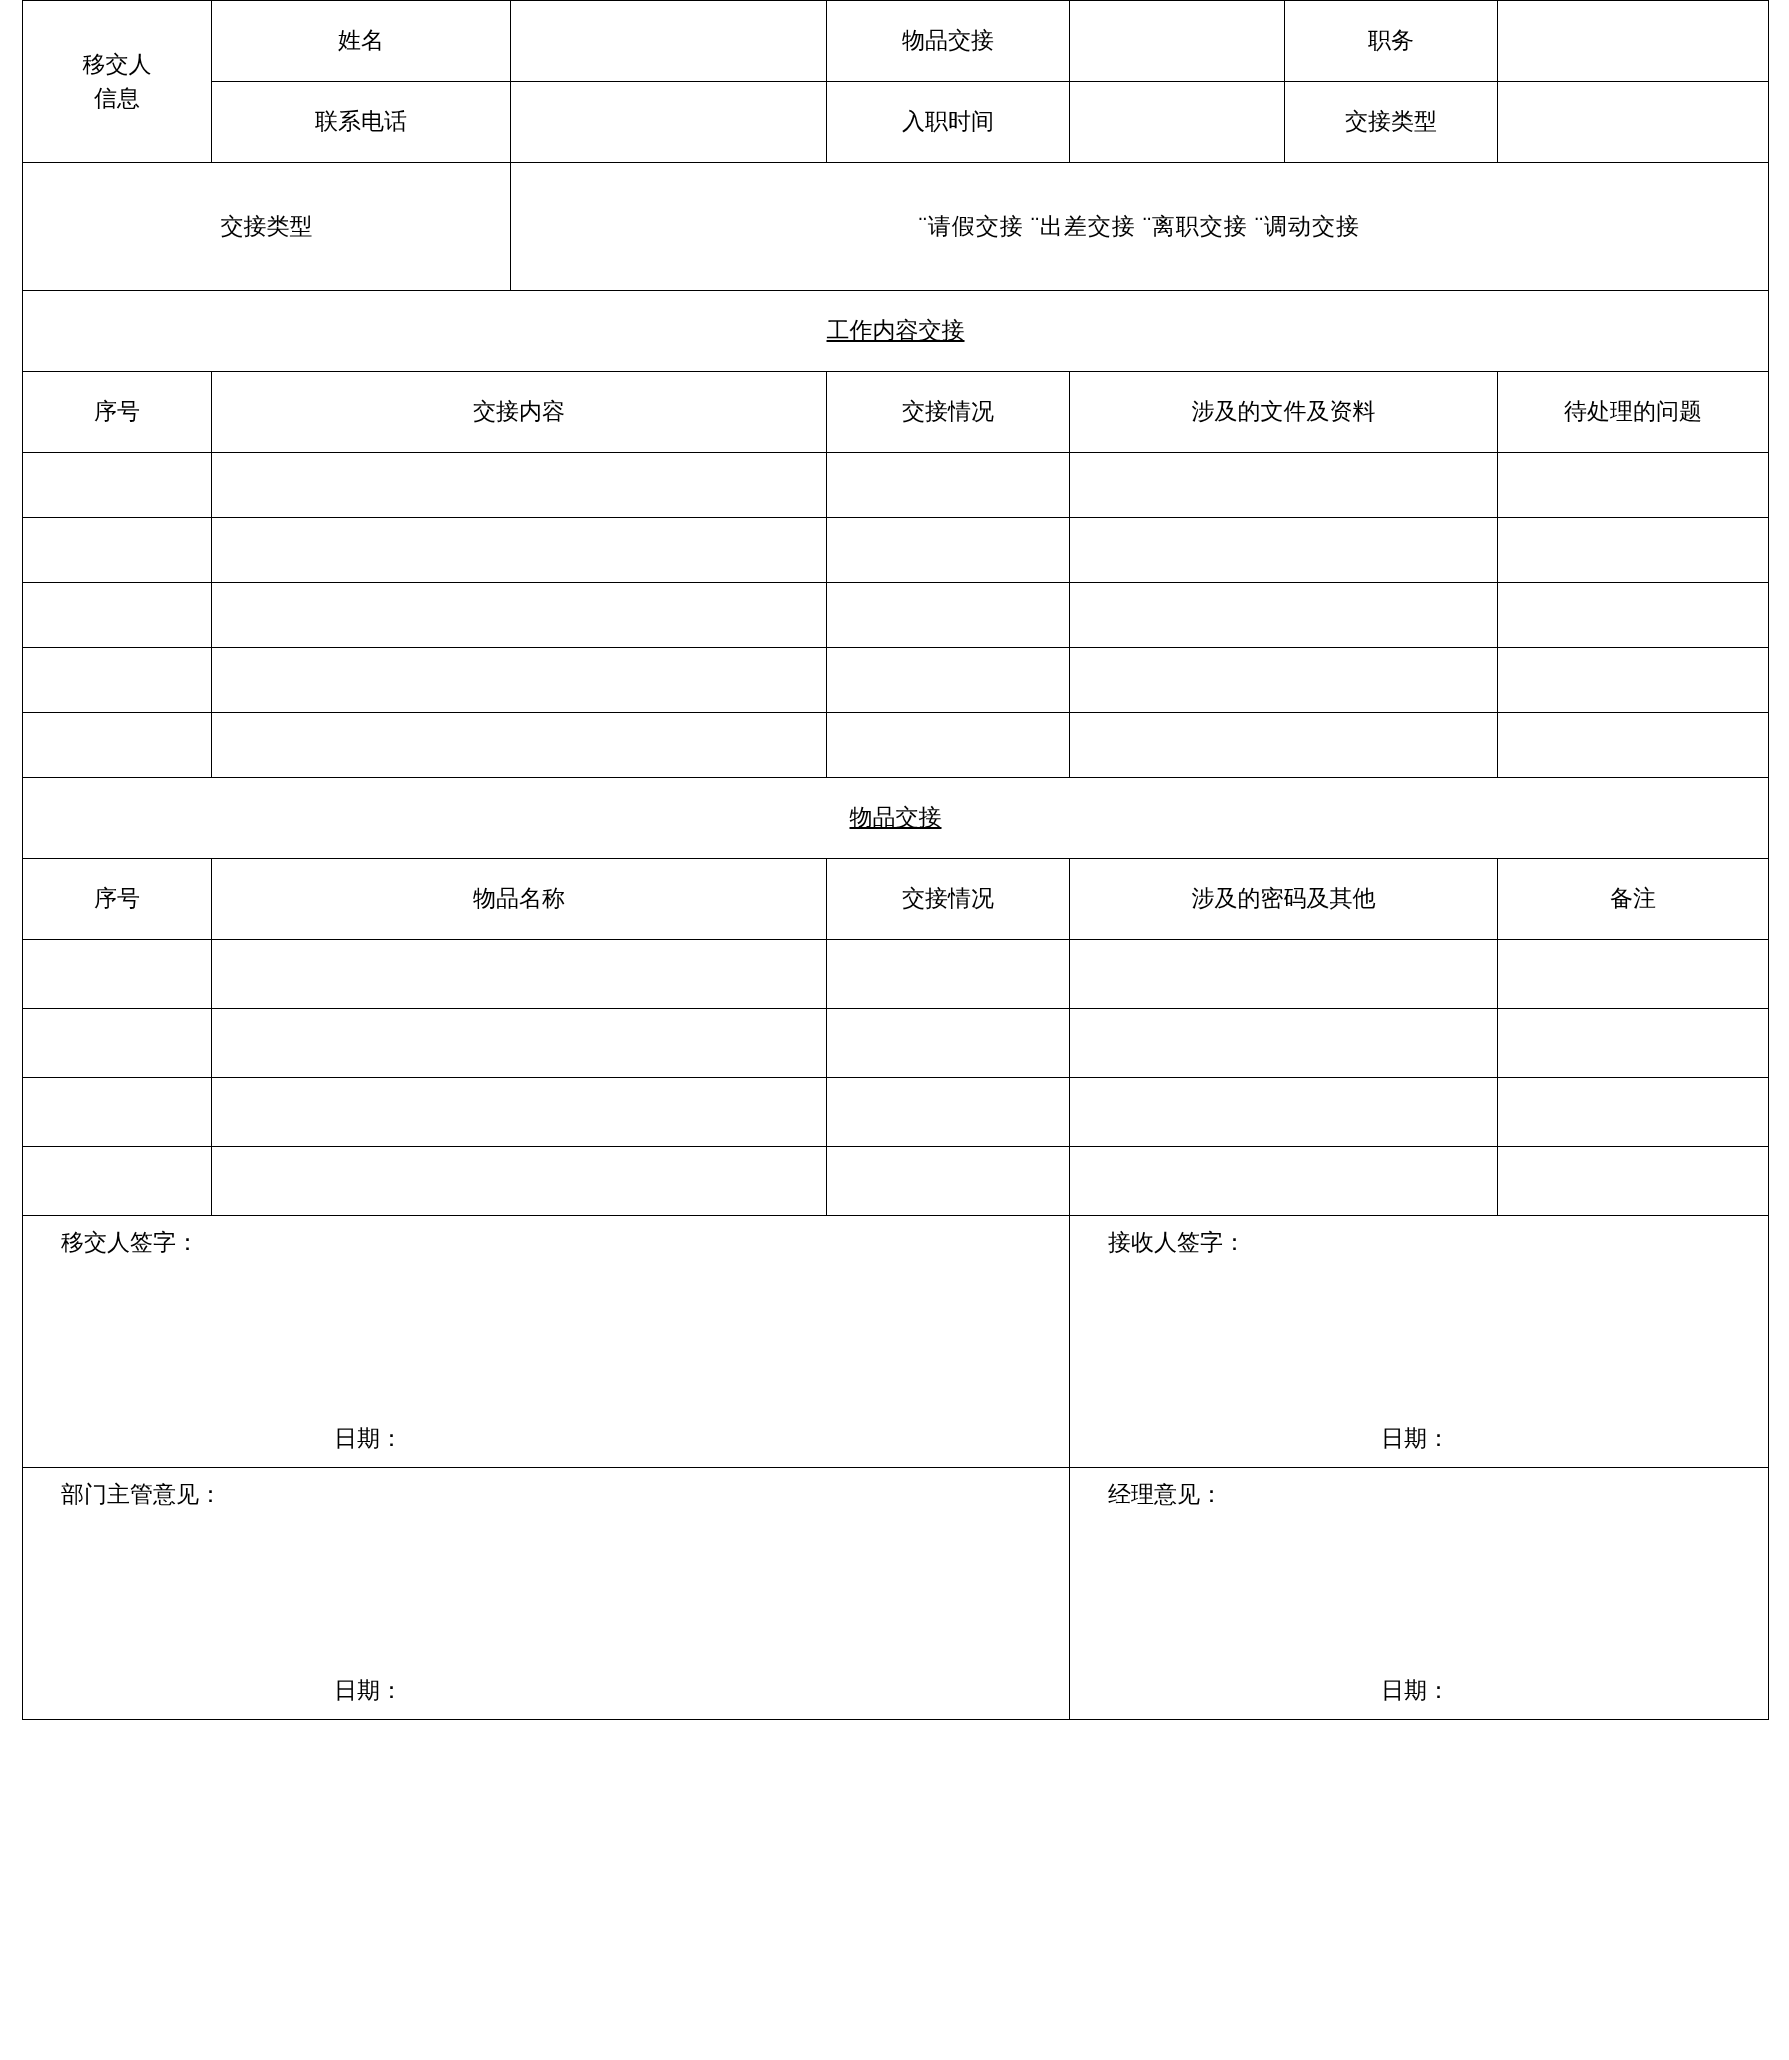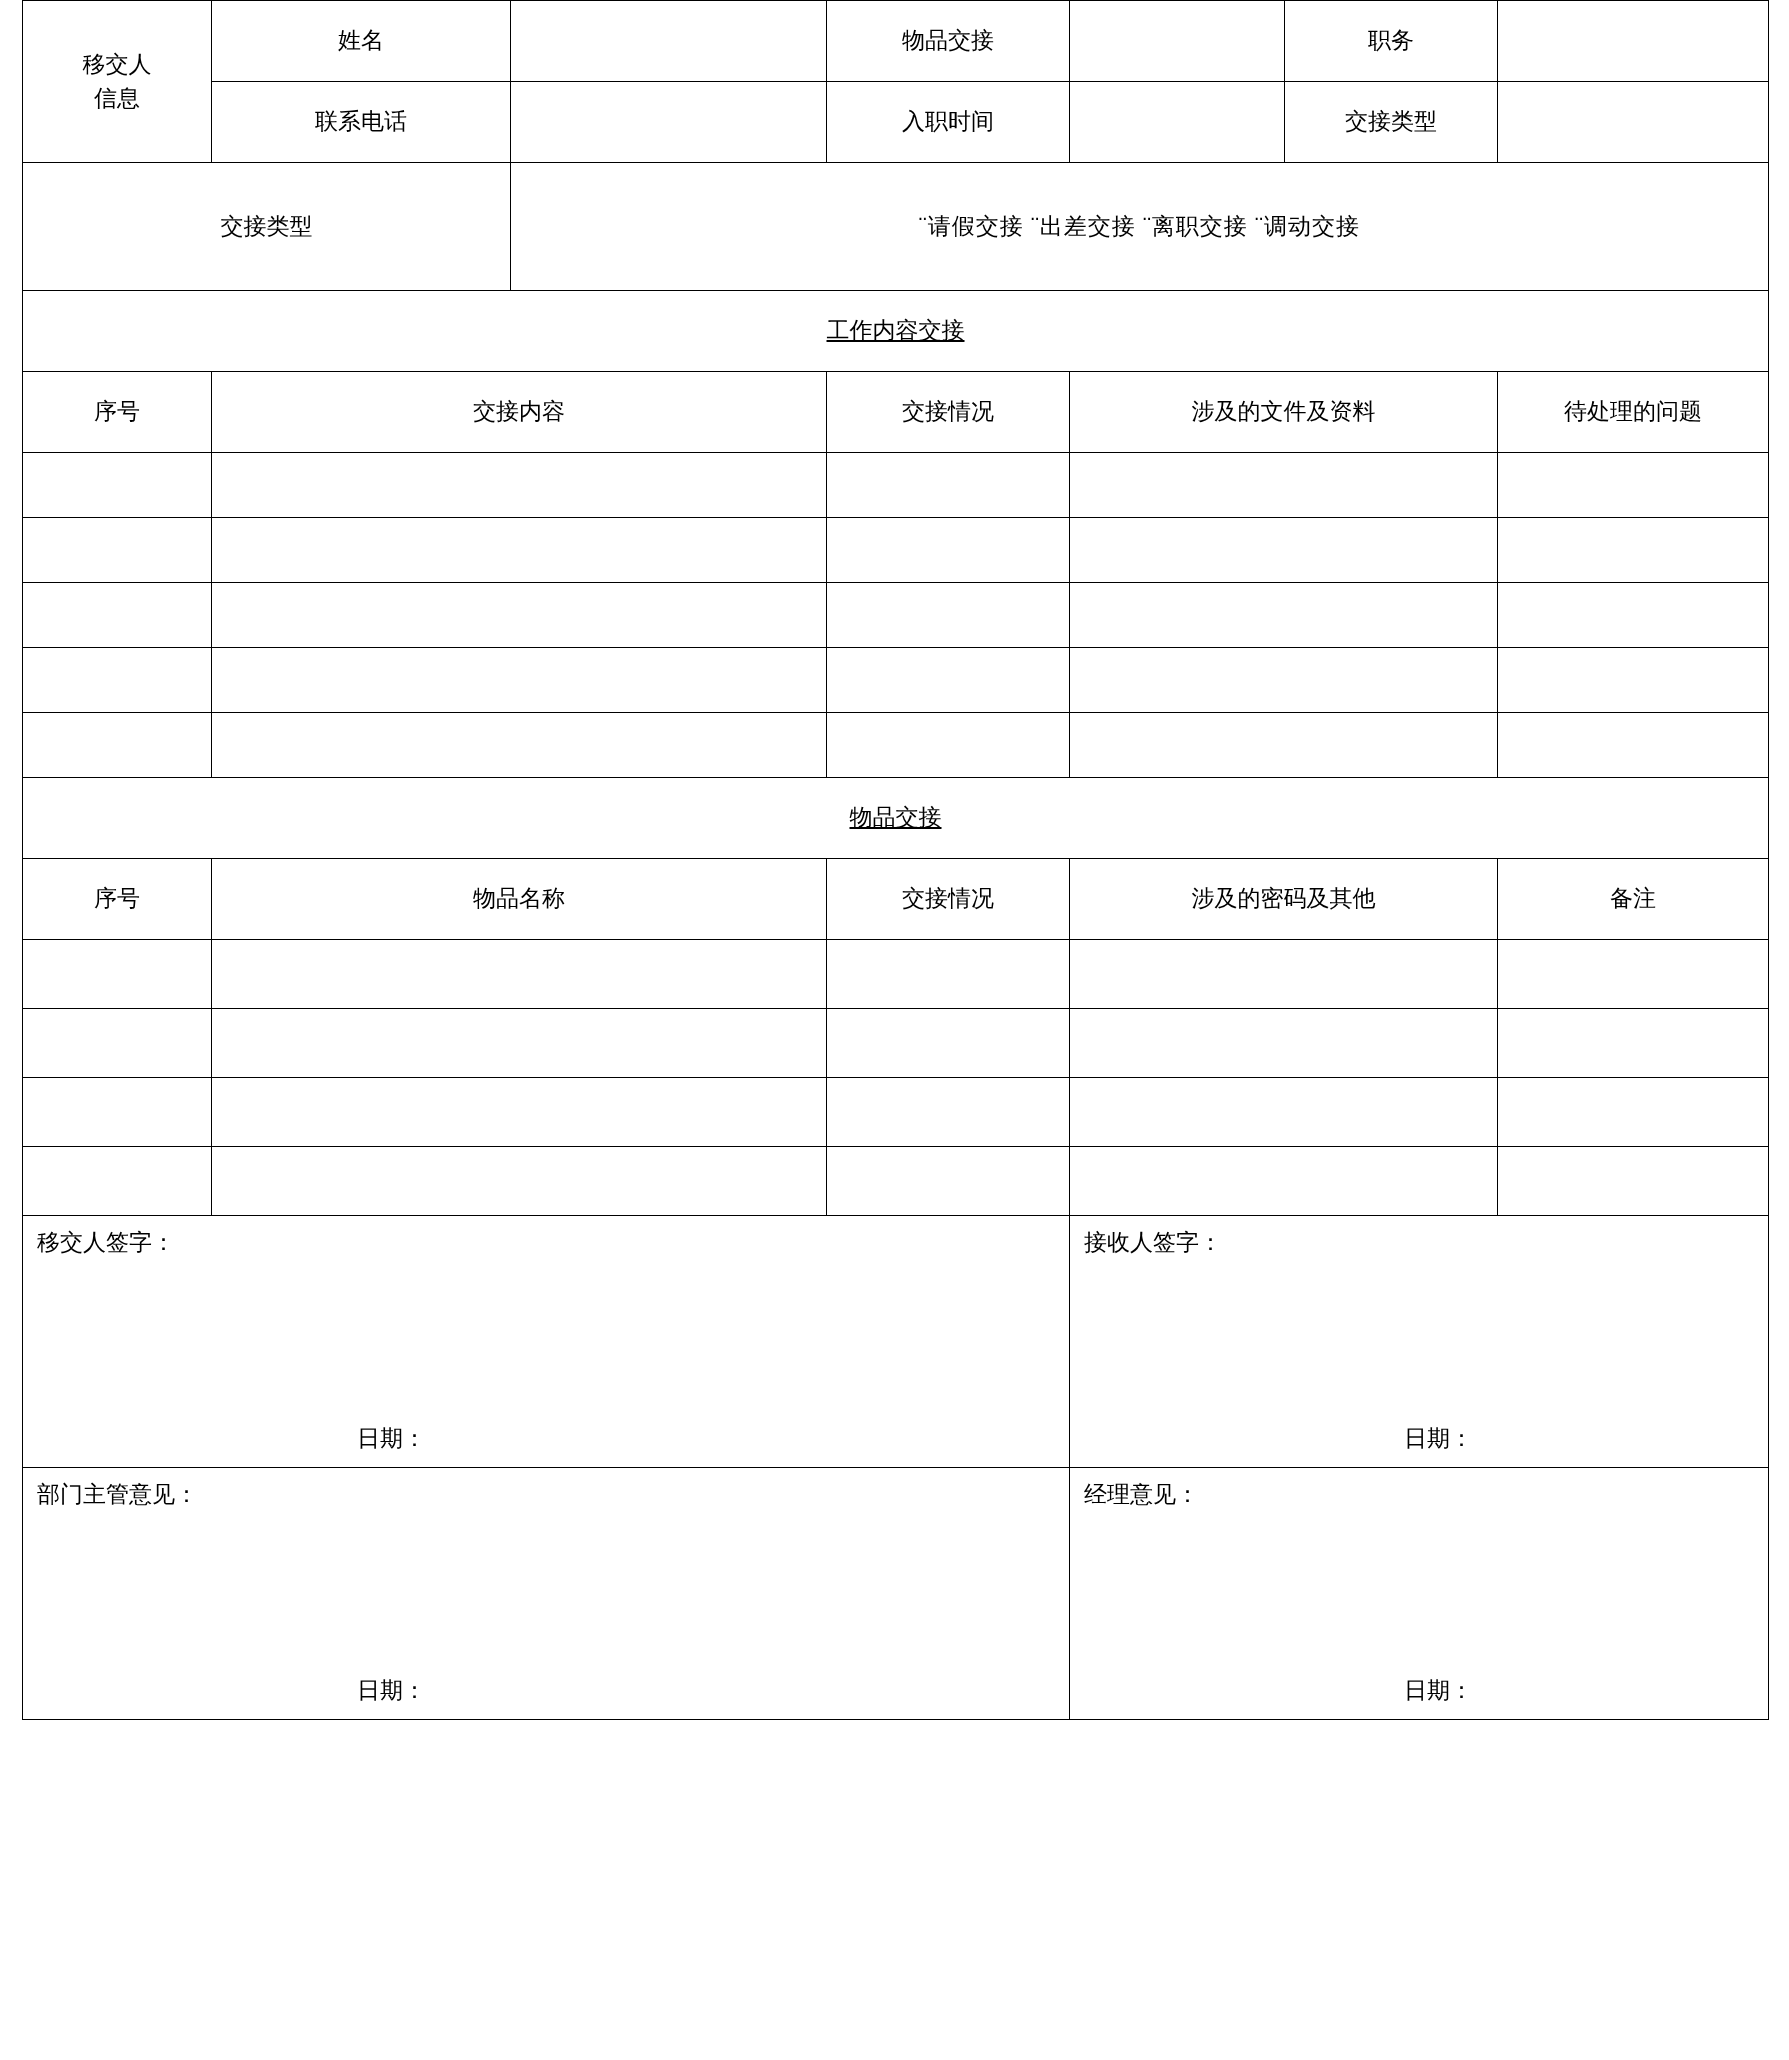--- a/index.html
+++ b/index.html
@@ -46,25 +46,26 @@
   .sig-cell {
     height: 231px;
     text-align: left !important;
     vertical-align: top !important;
     position: relative;
     padding: 10px 14px 10px 14px !important;
   }
   .sig-label {
     font-size: 23px;
     display: block;
+    margin-left: 24px;
   }
   .sig-date {
     position: absolute;
     bottom: 12px;
-    left: 334px;
+    left: 311px;
     font-size: 23px;
     margin-top: 8px;
   }
   .opt-line {
     letter-spacing: 1px;
   }
   .two-line {
     line-height: 1.5;
   }
 </style>

